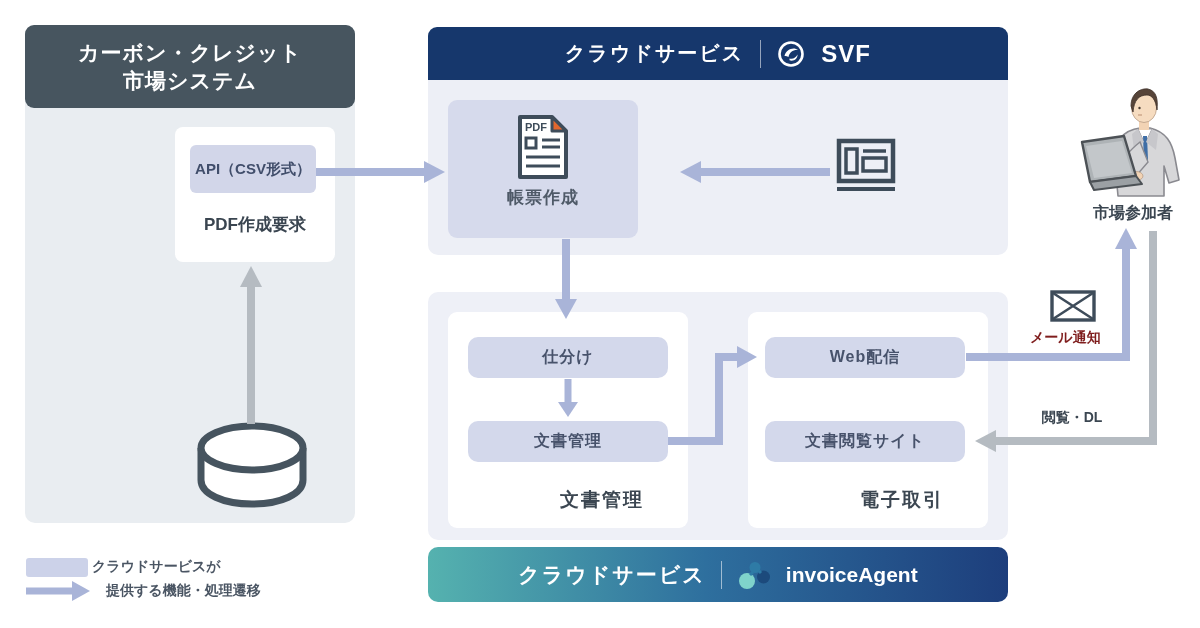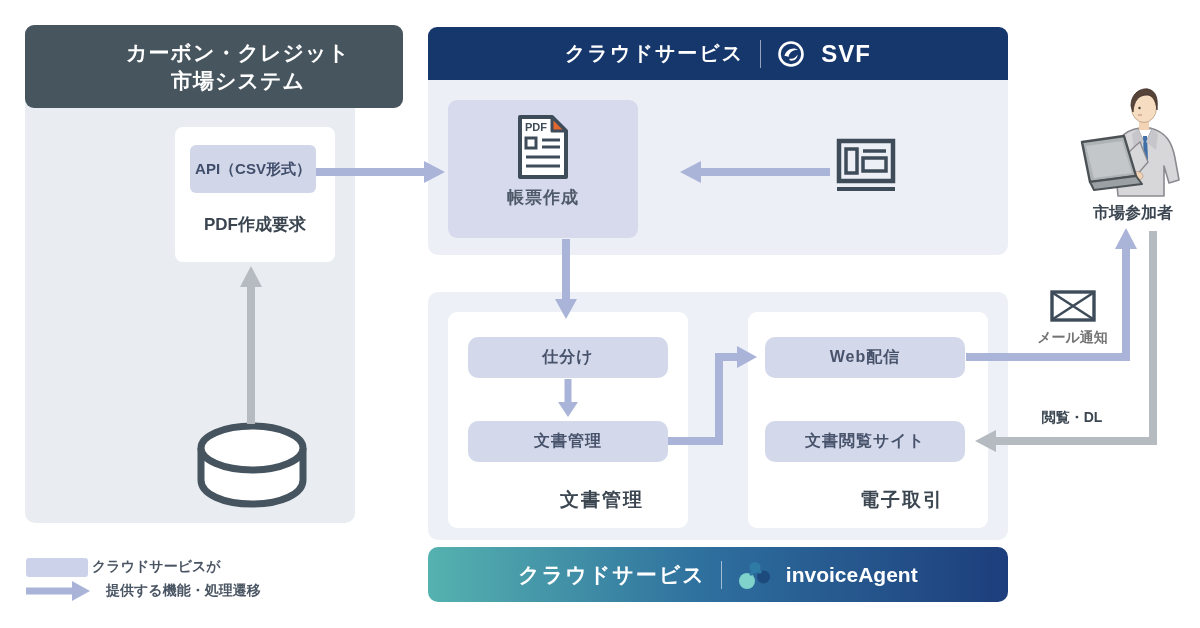--- a/index.html
+++ b/index.html
@@ -9,21 +9,21 @@
     font-family:"Liberation Sans", sans-serif;
     -webkit-font-smoothing:antialiased;
   }
   .abs{position:absolute;}
   .flexc{display:flex;align-items:center;justify-content:center;}
 
   
   .left-panel{left:25px;top:25px;width:330px;height:498px;background:#e9edf1;border-radius:10px;}
   .left-header{left:25px;top:25px;width:330px;height:83px;background:#47555f;border-radius:9px;
     color:#ffffff;font-size:21px;font-weight:700;text-align:center;line-height:28px;
-    display:flex;flex-direction:column;justify-content:center;letter-spacing:1px;padding-left:48px;}
+    display:flex;flex-direction:column;justify-content:center;letter-spacing:1px;}
   .request-card{left:175px;top:127px;width:160px;height:135px;background:#ffffff;border-radius:8px;}
   .api-chip{left:190px;top:145px;width:126px;height:48px;background:#d2d6e9;border-radius:6px;
     color:#414e6b;font-size:15px;font-weight:700;}
   .request-label{left:175px;top:213px;width:160px;text-align:center;color:#3a4550;
     font-size:17px;font-weight:700;}
 
   
   .svf-header{left:428px;top:27px;width:580px;height:53px;background:#16376c;border-radius:9px 9px 0 0;
     gap:16px;color:#ffffff;}
   .svf-header .service{font-size:20px;font-weight:700;letter-spacing:2px;}
@@ -49,21 +49,21 @@
   .card-caption{top:487px;width:240px;text-align:center;color:#3b4651;font-size:19px;font-weight:700;letter-spacing:2px;padding-left:34px;}
   .cap-doc{left:448px;} .cap-etr{left:748px;}
   .ia-footer{left:428px;top:547px;width:580px;height:55px;border-radius:10px;
     background:linear-gradient(90deg,#55b2af 0%,#2e6f9e 48%,#1d3e7c 100%);gap:15px;color:#ffffff;}
   .ia-footer .service{font-size:21px;font-weight:700;letter-spacing:2px;}
   .ia-footer .product{font-size:21px;font-weight:700;}
 
   
   .participant-label{left:1072px;top:203px;width:122px;text-align:center;color:#3b4651;
     font-size:16px;font-weight:700;}
-  .mail-label{left:1030px;top:329px;width:85px;text-align:center;color:#737373;font-size:14px;font-weight:700;}
+  .mail-label{left:1030px;top:329px;width:85px;color:#7f1d1d;font-size:14px;font-weight:700;}
   .viewdl-label{left:1028px;top:409px;width:88px;text-align:center;color:#3b4651;font-size:14px;font-weight:700;}
 
   
   .legend-swatch{left:26px;top:558px;width:62px;height:19px;background:#ccd2e9;border-radius:3px;}
   .legend-text1{left:92px;top:558px;color:#4a5563;font-size:14px;font-weight:700;}
   .legend-text2{left:106px;top:582px;color:#4a5563;font-size:14px;font-weight:700;}
 
   svg{display:block;}
   .overlay{left:0;top:0;pointer-events:none;}
 </style>

